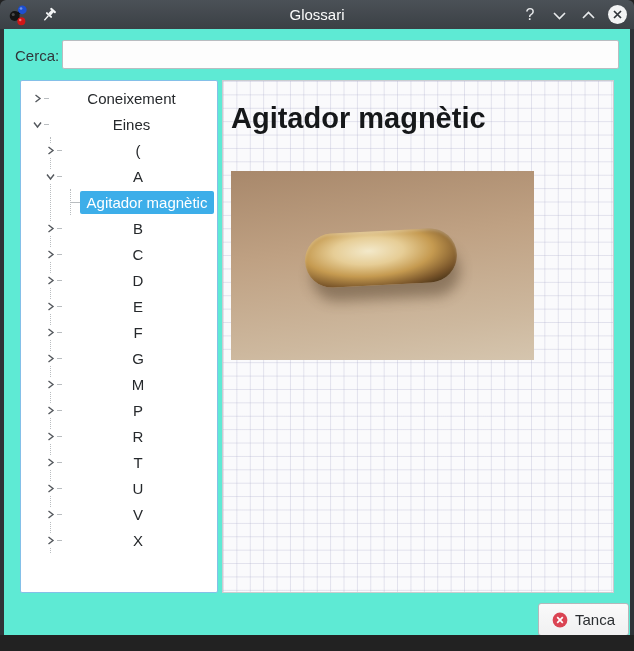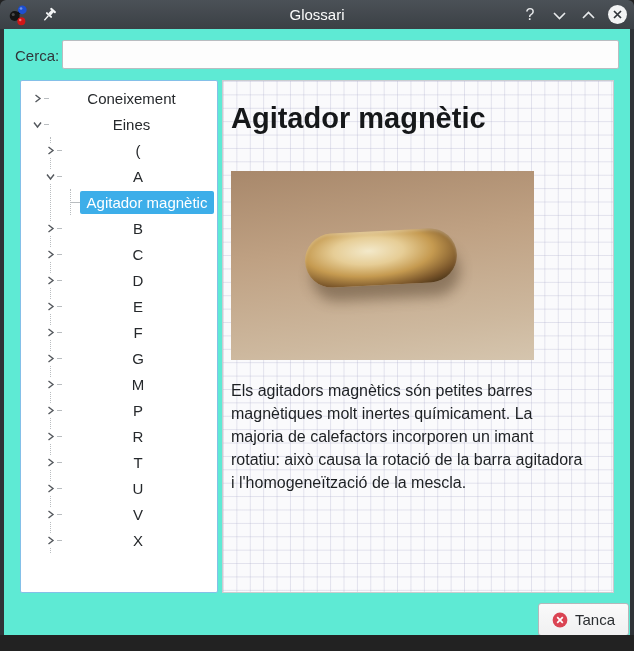--- a/index.html
+++ b/index.html
@@ -247,21 +247,20 @@
             </div>
           </div>
         </div>
     </div>
 
     <div class="content-panel">
       <h1 class="article-title">Agitador magnètic</h1>
       <div class="photo">
         <div class="stirbar"></div>
       </div>
-      <p class="article-body">Els agitadors magnètics són petites barres magnètiques molt inertes químicament. La majoria de calefactors incorporen un imant rotatiu: això causa la rotació de la barra agitadora i l'homogeneïtzació de la mescla.</p>
     </div>
 
     <button class="close-button">
       <svg width="16" height="16" viewBox="0 0 16 16">
         <circle cx="8" cy="8" r="7.4" fill="#da4453"></circle>
         <path d="M5.2 5.2 L10.8 10.8 M10.8 5.2 L5.2 10.8" stroke="#ffffff" stroke-width="1.7" fill="none"></path>
       </svg>
       <span>Tanca</span>
     </button>
 

